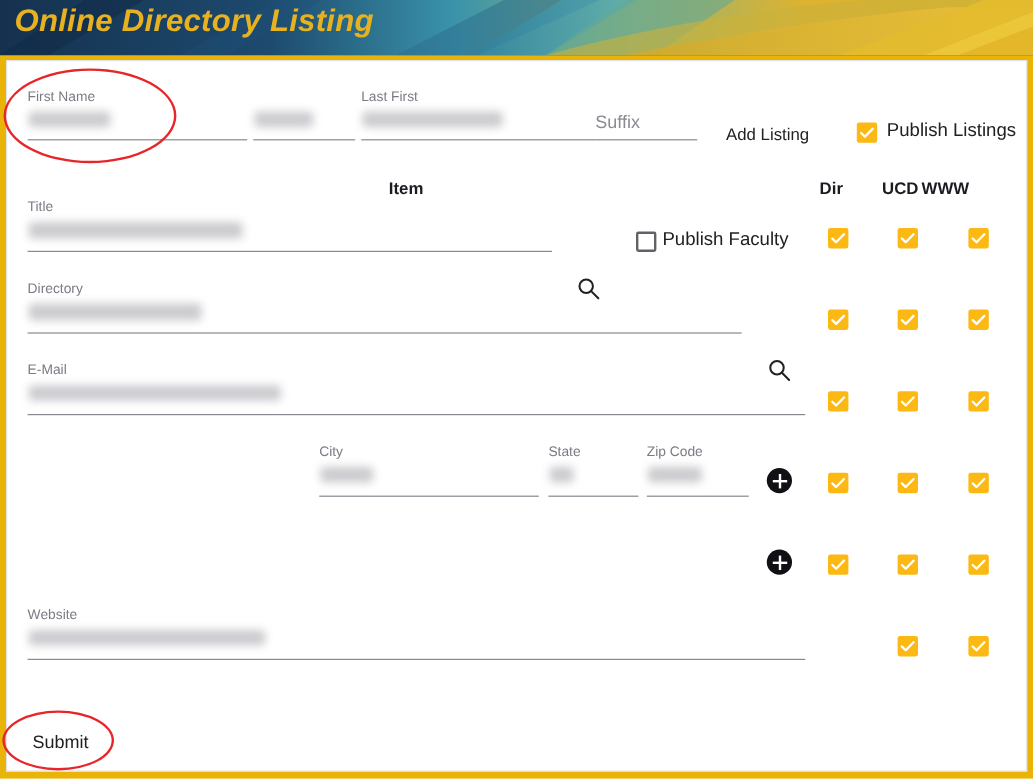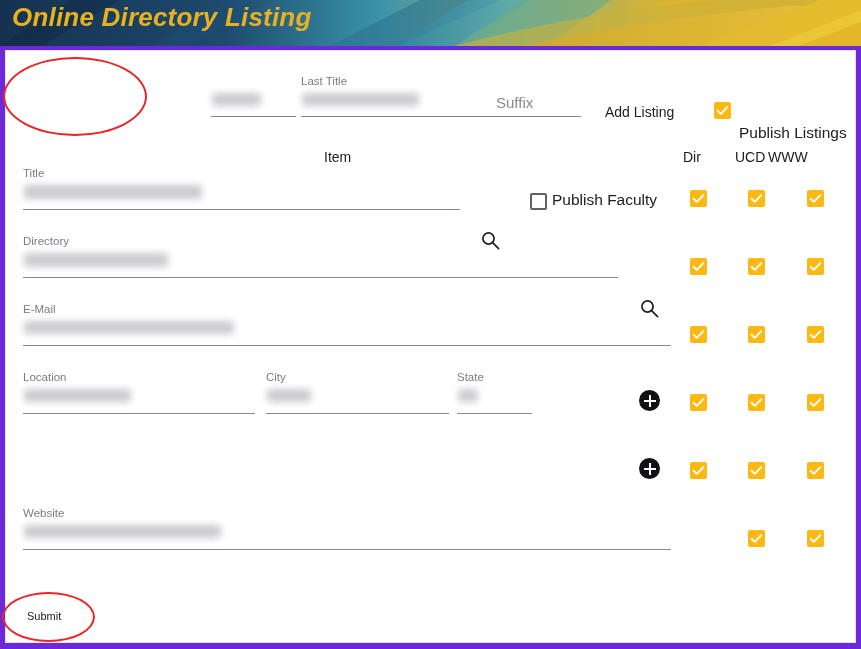--- a/index.html
+++ b/index.html
@@ -5,21 +5,21 @@
 <style>
   * { box-sizing: border-box; }
   html, body {
     margin: 0; padding: 0;
     width: 861px; height: 649px;
     background: #ffffff;
     font-family: "Liberation Sans", sans-serif;
     overflow: hidden;
   }
 
-  #app { position: relative; width: 861px; height: 649px; background: #6d28d9; }
+  #app { position: relative; width: 861px; height: 649px; background: #eab308; }
 
   
   .banner {
     position: absolute; left: 0; top: 0;
     width: 861px; height: 46px;
     overflow: hidden;
     background: #123456;
   }
   .banner svg { position: absolute; left: 0; top: 0; display: block; }
   .banner-title {
@@ -77,21 +77,21 @@
     font-size: 15px;
     color: #8a8a92;
     white-space: nowrap;
     line-height: 19px;
   }
 
   
   .colhead {
     position: absolute;
     font-size: 14px;
-    font-weight: normal;
+    font-weight: bold;
     color: #1b1b22;
     white-space: nowrap;
   }
 
   
   .cb {
     position: absolute;
     width: 17px; height: 17px;
     border-radius: 2px;
   }
@@ -131,21 +131,21 @@
     position: absolute;
     width: 0; height: 0;
     border-left: 5.5px solid transparent;
     border-right: 5.5px solid transparent;
     border-top: 6px solid #3c4043;
     cursor: pointer;
   }
 
   .submitbtn {
     position: absolute;
-    font-size: 11px;
+    font-size: 15px;
     color: #202124;
     white-space: nowrap;
     cursor: pointer;
   }
 
   
   .annot {
     position: absolute;
     border: 2px solid #e8262a;
     border-radius: 50%;
@@ -188,45 +188,50 @@
       <polygon points="770,46 861,10 861,46" fill="#edc93d" opacity="0.75"></polygon>
       <polygon points="798,46 861,22 861,46" fill="#e0ae22" opacity="0.6"></polygon>
       <polygon points="0,46 70,0 120,0 40,46" fill="#0f2742" opacity="0.45"></polygon>
       <polygon points="150,46 230,0 268,0 190,46" fill="#20507a" opacity="0.35"></polygon>
     </svg>
     <div class="banner-title">Online Directory Listing</div>
   </div>
 
   <div class="card">
 
+    <div class="field" style="left:17px; top:24px; width:183px; height:44px;">
+      <div class="flabel">First Name</div>
+      <div class="redact" style="left:1px; top:18px; width:68px; height:13px;"></div>
+      <div class="fline" style="top:41px; width:183px;"></div>
+    </div>
 
     <div class="field" style="left:205px; top:24px; width:85px; height:44px;">
       <div class="redact" style="left:1px; top:18px; width:49px; height:13px;"></div>
       <div class="fline" style="top:41px; width:85px;"></div>
     </div>
 
     <div class="field" style="left:295px; top:24px; width:195px; height:44px;">
-      <div class="flabel">Last Title</div>
+      <div class="flabel">Last First</div>
       <div class="redact" style="left:1px; top:18px; width:117px; height:13px;"></div>
       <div class="fline" style="top:41px; width:195px;"></div>
     </div>
 
     <div class="field" style="left:490px; top:24px; width:85px; height:44px;">
       <div class="ph" style="top:18px;">Suffix</div>
       <div class="fline" style="top:41px; width:85px;"></div>
     </div>
 
     <div class="txtbtn" style="left:599px; top:53px;">Add Listing</div>
 
     <div class="cb on" style="left:708px; top:51px;">
       <svg width="17" height="17" viewBox="0 0 17 17">
         <polyline points="3.6,8.8 6.8,11.9 13.3,5.2" fill="none" stroke="#ffffff" stroke-width="1.9" stroke-linecap="round" stroke-linejoin="round"></polyline>
       </svg>
     </div>
-    <div class="chklabel" style="left:733px; top:49px;margin-top:24px;">Publish Listings</div>
+    <div class="chklabel" style="left:733px; top:49px;">Publish Listings</div>
 
     <div class="colhead" style="left:318px; top:98px;">Item</div>
     <div class="colhead" style="left:677px; top:98px;">Dir</div>
     <div class="colhead" style="left:729px; top:98px;">UCD</div>
     <div class="colhead" style="left:762px; top:98px;">WWW</div>
 
     <div class="field" style="left:17px; top:116px; width:437px; height:44px;">
       <div class="flabel">Title</div>
       <div class="redact" style="left:1px; top:18px; width:178px; height:14px;"></div>
       <div class="fline" style="top:42px; width:437px;"></div>
@@ -296,35 +301,35 @@
       <svg width="17" height="17" viewBox="0 0 17 17">
           <polyline points="3.6,8.8 6.8,11.9 13.3,5.2" fill="none" stroke="#fff" stroke-width="1.9" stroke-linecap="round" stroke-linejoin="round"></polyline>
         </svg>
     </div>
     <div class="cb on" style="left:801px; top:275px;">
       <svg width="17" height="17" viewBox="0 0 17 17">
           <polyline points="3.6,8.8 6.8,11.9 13.3,5.2" fill="none" stroke="#fff" stroke-width="1.9" stroke-linecap="round" stroke-linejoin="round"></polyline>
         </svg>
     </div>
 
-    <div class="field" style="left:17px; top:320px; width:232px; height:44px;">
-      <div class="flabel">Location</div>
-      <div class="redact" style="left:1px; top:18px; width:107px; height:13px;"></div>
-      <div class="fline" style="top:42px; width:232px;"></div>
-    </div>
     <div class="field" style="left:260px; top:320px; width:183px; height:44px;">
       <div class="flabel">City</div>
       <div class="redact" style="left:1px; top:18px; width:44px; height:13px;"></div>
       <div class="fline" style="top:42px; width:183px;"></div>
     </div>
     <div class="field" style="left:451px; top:320px; width:75px; height:44px;">
       <div class="flabel">State</div>
       <div class="redact" style="left:1px; top:18px; width:20px; height:13px;"></div>
       <div class="fline" style="top:42px; width:75px;"></div>
     </div>
+    <div class="field" style="left:533px; top:320px; width:85px; height:44px;">
+      <div class="flabel">Zip Code</div>
+      <div class="redact" style="left:1px; top:18px; width:45px; height:13px;"></div>
+      <div class="fline" style="top:42px; width:85px;"></div>
+    </div>
     <div class="plusbtn" style="left:633px; top:339px;"></div>
     <div class="cb on" style="left:684px; top:343px;">
       <svg width="17" height="17" viewBox="0 0 17 17">
           <polyline points="3.6,8.8 6.8,11.9 13.3,5.2" fill="none" stroke="#fff" stroke-width="1.9" stroke-linecap="round" stroke-linejoin="round"></polyline>
         </svg>
     </div>
     <div class="cb on" style="left:742px; top:343px;">
       <svg width="17" height="17" viewBox="0 0 17 17">
           <polyline points="3.6,8.8 6.8,11.9 13.3,5.2" fill="none" stroke="#fff" stroke-width="1.9" stroke-linecap="round" stroke-linejoin="round"></polyline>
         </svg>

